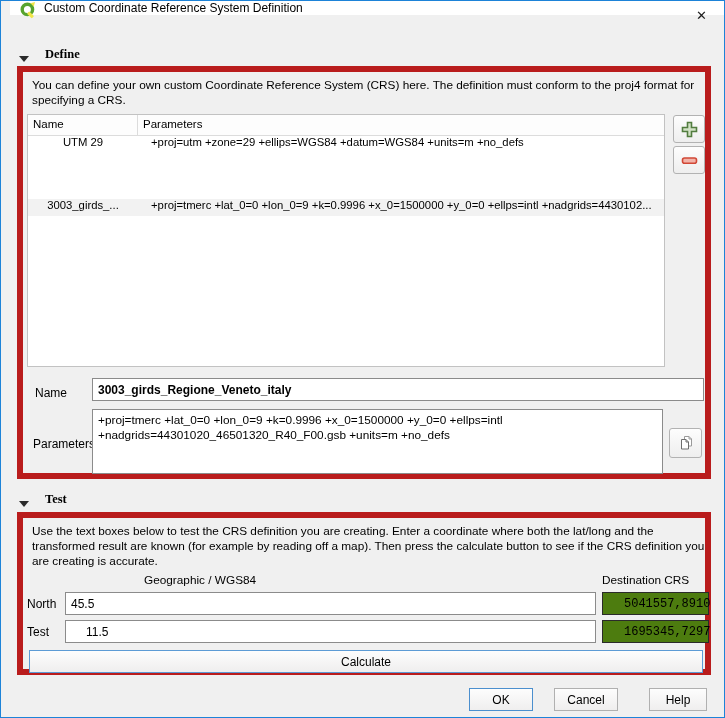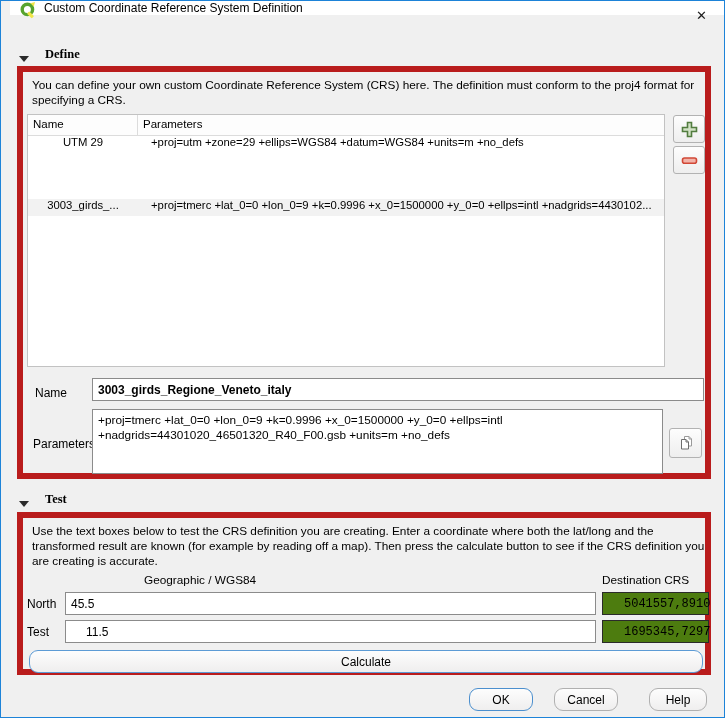--- a/index.html
+++ b/index.html
@@ -82,21 +82,21 @@
     padding:3px 5px; overflow:hidden;
   }
   .result-box {
     position:absolute; width:107px; height:23px;
     border:1px solid #2b2b2b; background:#4d7c0f;
     display:flex; align-items:center; padding-left:21px; font-size:12px;font-family:Liberation Mono, monospace;
   }
   
   .btn {
     background:linear-gradient(#fdfdfd,#efeeee);
-    border:1px solid #b0b0b0; border-radius:9px;
+    border:1px solid #b0b0b0; border-radius:0;
     font-size:12px; font-family:"Liberation Sans", sans-serif;
     display:flex; align-items:center; justify-content:center;
   }
   .btn-calculate {
     position:absolute; left:6px; top:132px; width:674px; height:23px;
     border-color:#5c9bd5;
   }
   .footer-btn { position:absolute; top:687px; height:23px; }
   .btn-ok { left:468px; width:64px; border-color:#4b8fce; }
   .btn-cancel { left:553px; width:64px; }

